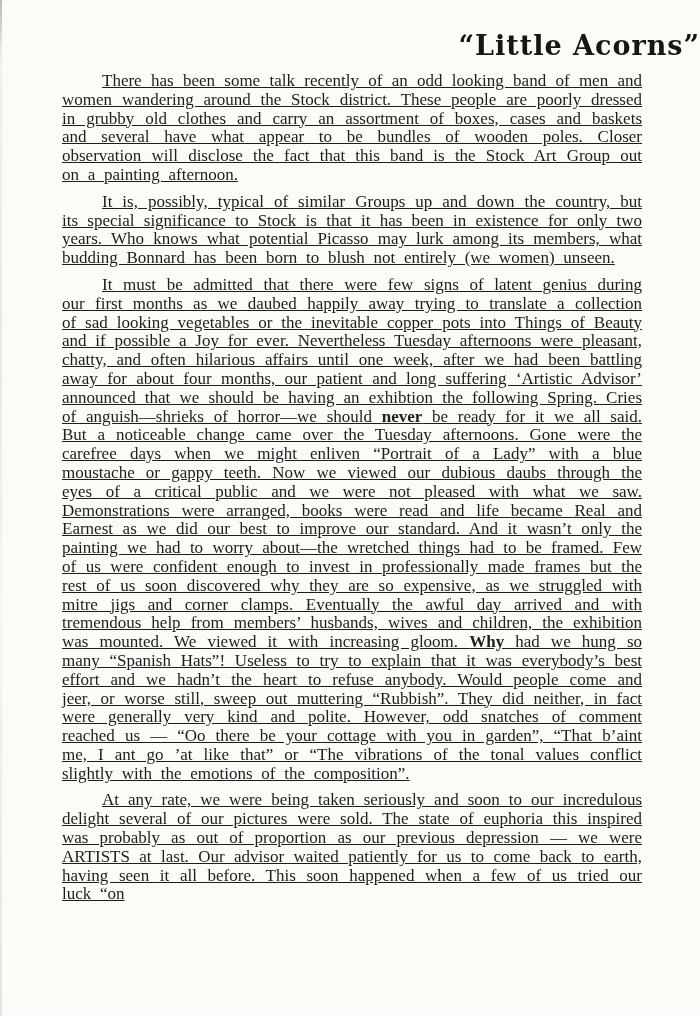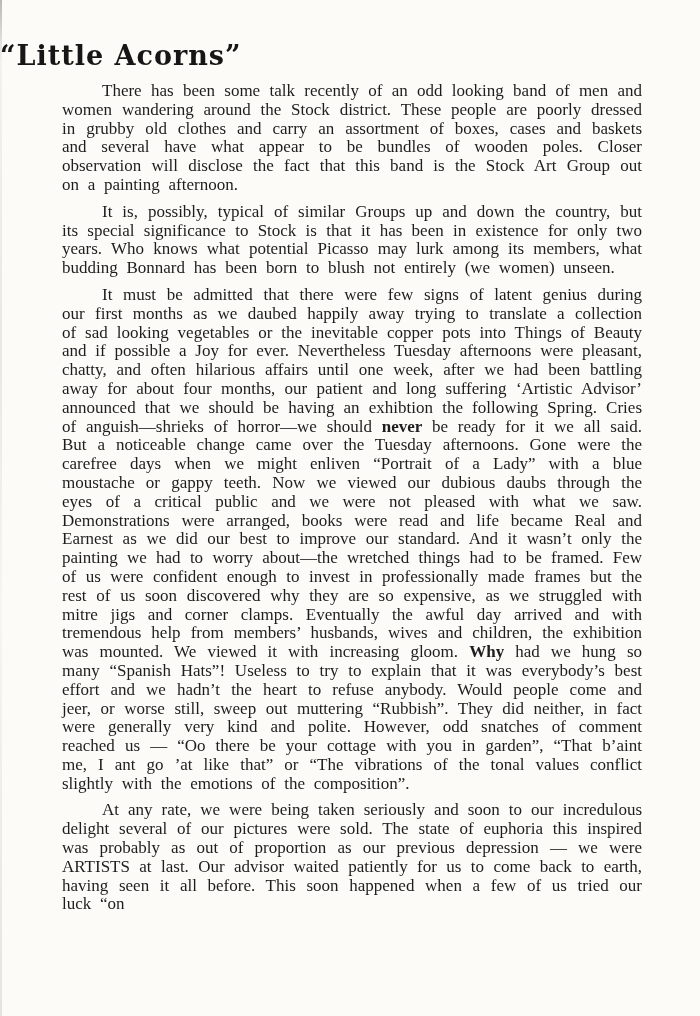--- a/index.html
+++ b/index.html
@@ -26,40 +26,41 @@
     position: absolute;
     left: 0; top: 0;
     width: 2px; height: 100%;
     background: linear-gradient(180deg,
       rgba(60,60,60,.35) 0%, rgba(60,60,60,.05) 6%,
       rgba(60,60,60,.10) 35%, rgba(60,60,60,.03) 60%,
       rgba(60,60,60,.12) 100%);
   }
   .title {
     margin: 0;
-    padding-top: 40px;
-    text-align: left;
+    padding-top: 30px;
+    text-align: right;
     font-family: "DejaVu Serif", serif;
     font-weight: bold;
     font-size: 27px;
     line-height: 32px;
     letter-spacing: 1px;
     color: #161616;
   }
   .article {
     margin: 10px 54px 0 62px;
     text-align: justify;
     font-size: 17px;
     line-height: 18.8px;
     word-spacing: 4.5px;
     color: #1d1d1d;
   }
   .article p {
     margin: 0 4px 8px 0;
     text-indent: 40px;
+    text-decoration: underline;
   }
   .article strong {
     font-weight: bold;
   }
 </style>
 </head>
 <body>
 
 <div class="page">
   <div class="scan-edge"></div>

